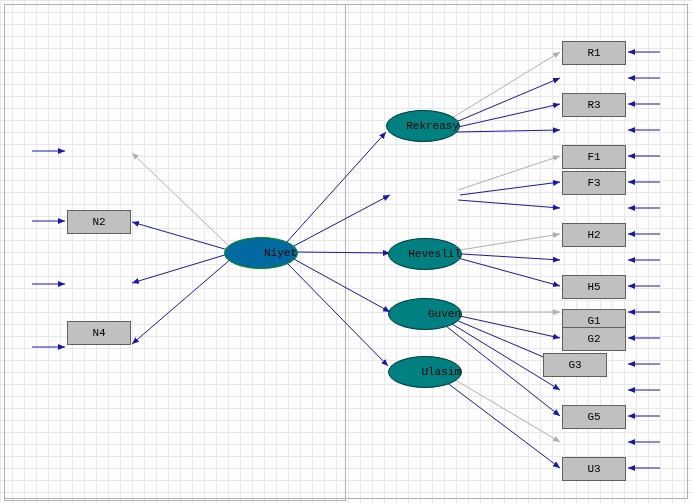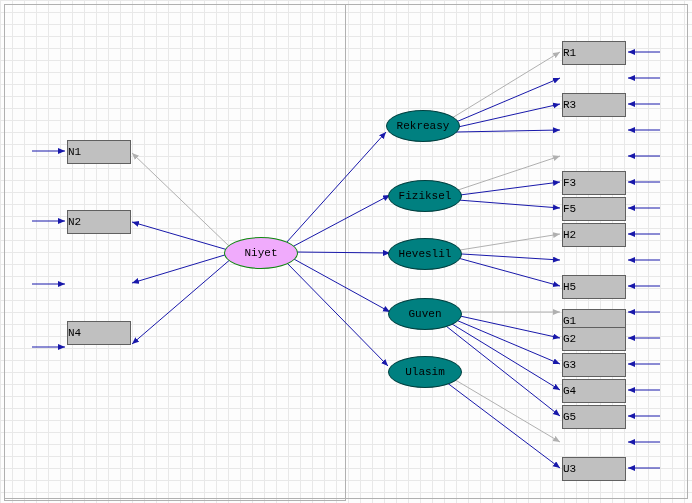--- a/index.html
+++ b/index.html
@@ -2,23 +2,23 @@
 <html><head>
 <meta charset="utf-8">
 <style>
   html,body{margin:0;padding:0;width:692px;height:503px;background:#fdfdfd;font-family:"Courier New",monospace;font-size:11px;color:#000;overflow:hidden}
   .canvas{position:relative;width:692px;height:503px}
   .grid{position:absolute;inset:0;background-image:
     linear-gradient(to right,#e8e8e8 1px,transparent 1px),
     linear-gradient(to bottom,#e8e8e8 1px,transparent 1px);
     background-size:12px 12px}
   .frame{position:absolute;border:1px solid #b0b0b0}
-  .rect{position:absolute;width:62px;height:22px;background:#c0c0c0;border:1px solid #606060;display:flex;align-items:center;}
-  .latent{position:absolute;width:72px;height:30px;border-radius:50%;background:#008080;border:1px solid #004040;display:flex;align-items:center;justify-content:center;color:#000}
-  .latent.center{background:#f0abfc;border-color:#118811}
+  .rect{position:absolute;width:62px;height:22px;background:#c0c0c0;border:1px solid #606060;display:flex;align-items:center;justify-content:center}
+  .latent{position:absolute;width:72px;height:30px;border-radius:50%;background:#008080;border:1px solid #004040;display:flex;align-items:center;justify-content:flex-end;color:#000}
+  .latent.center{background:#0369a1;border-color:#118811}
   svg.arrows{position:absolute;inset:0;width:692px;height:503px}
 </style>
 </head>
 <body>
 
 <div class="canvas">
   <div class="grid"></div>
   <div class="frame" style="left:4px;top:4px;right:4px;bottom:4px"></div>
   <div class="frame" style="left:4px;top:4px;width:340px;height:495px"></div>
 
@@ -84,79 +84,70 @@
       <line x1="660" y1="312" x2="628" y2="312"></line>
       <line x1="660" y1="338" x2="628" y2="338"></line>
       <line x1="660" y1="364" x2="628" y2="364"></line>
       <line x1="660" y1="390" x2="628" y2="390"></line>
       <line x1="660" y1="416" x2="628" y2="416"></line>
       <line x1="660" y1="442" x2="628" y2="442"></line>
       <line x1="660" y1="468" x2="628" y2="468"></line>
     </g>
   </svg>
 
-  <div class="rect" style="left:67px;top:140px">
-      <span>N1</span>
-    </div>
   <div class="rect" style="left:67px;top:210px">
       <span>N2</span>
     </div>
   <div class="rect" style="left:67px;top:321px">
       <span>N4</span>
     </div>
 
   <div class="latent center" style="left:224px;top:237px">
       <span>Niyet</span>
     </div>
 
   <div class="latent" style="left:386px;top:110px">
       <span>Rekreasy</span>
-    </div>
-  <div class="latent" style="left:388px;top:180px">
-      <span>Fiziksel</span>
     </div>
   <div class="latent" style="left:388px;top:238px">
       <span>Heveslil</span>
     </div>
   <div class="latent" style="left:388px;top:298px">
       <span>Guven</span>
     </div>
   <div class="latent" style="left:388px;top:356px">
       <span>Ulasim</span>
     </div>
 
   <div class="rect" style="left:562px;top:41px">
       <span>R1</span>
     </div>
   <div class="rect" style="left:562px;top:93px">
       <span>R3</span>
     </div>
+  <div class="rect" style="left:562px;top:145px">
+      <span>F1</span>
+    </div>
   <div class="rect" style="left:562px;top:171px">
       <span>F3</span>
-    </div>
-  <div class="rect" style="left:562px;top:197px">
-      <span>F5</span>
     </div>
   <div class="rect" style="left:562px;top:223px">
       <span>H2</span>
     </div>
   <div class="rect" style="left:562px;top:275px">
       <span>H5</span>
     </div>
   <div class="rect" style="left:562px;top:309px">
       <span>G1</span>
     </div>
   <div class="rect" style="left:562px;top:327px">
       <span>G2</span>
     </div>
-  <div class="rect" style="left:562px;top:353px">
+  <div class="rect" style="left:543px;top:353px">
       <span>G3</span>
-    </div>
-  <div class="rect" style="left:562px;top:379px">
-      <span>G4</span>
     </div>
   <div class="rect" style="left:562px;top:405px">
       <span>G5</span>
     </div>
   <div class="rect" style="left:562px;top:457px">
       <span>U3</span>
     </div>
 </div>
 
 </body></html>

